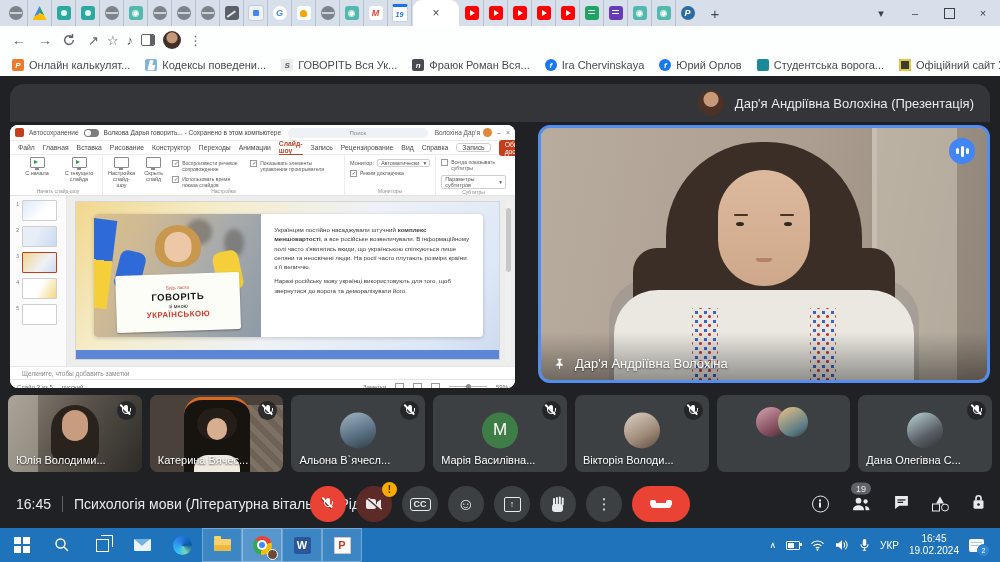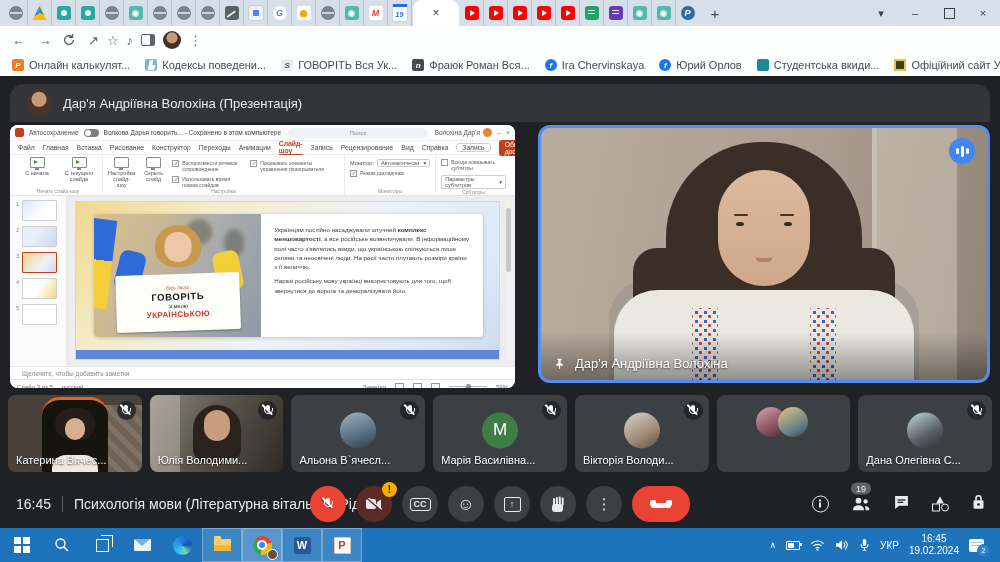--- a/index.html
+++ b/index.html
@@ -50,21 +50,21 @@
   .avatar-tb{width:18px;height:18px;border-radius:50%;background:radial-gradient(circle at 50% 38%,#c69a78 0 5px,#41302a 6px);}
   .panel-ico{width:12px;height:10px;border:1.4px solid #5f6368;border-radius:2px;box-shadow:inset -4px 0 0 #5f6368;}
   
   .bms{position:absolute;top:54px;left:0;right:0;height:22px;background:#fdfefe;display:flex;align-items:center;gap:15px;padding:0 12px;font-size:11px;color:#474b4f;}
   .bmi{display:flex;align-items:center;gap:5px;white-space:nowrap;}
   .bfav{width:12px;height:12px;border-radius:2px;display:flex;align-items:center;justify-content:center;color:#fff;font-size:8px;font-weight:bold;}
   .spacer{flex:1;}
   .vline{width:1px;height:14px;background:#d4d7da;}
   
   .meet{position:absolute;top:76px;left:0;right:0;height:452px;background:#202124;}
-  .mhead{position:absolute;top:8px;left:10px;right:10px;height:38px;background:#343538;border-radius:14px 14px 0 0;display:flex;align-items:center;gap:11px;padding:0 16px;color:#e8eaed;font-size:13px;}
+  .mhead{position:absolute;top:8px;left:10px;right:10px;height:38px;background:#343538;border-radius:14px 14px 0 0;display:flex;align-items:center;gap:11px;padding:0 16px;color:#e8eaed;font-size:13px;justify-content:flex-end;}
   .avatar-mh{width:26px;height:26px;border-radius:50%;background:radial-gradient(circle at 50% 36%,#c69a78 0 7px,#4a3226 8px);}
   
   .vid{position:absolute;top:49px;left:538px;width:452px;height:258px;border-radius:12px;border:3px solid #548df0;box-sizing:border-box;overflow:hidden;background:#aca090;}
   .vwall{position:absolute;inset:0;background:linear-gradient(100deg,#b8ac9e 0%,#ac9f91 55%,#8f8478 100%);}
   .vdoor{position:absolute;right:30px;top:0;width:80px;height:100%;background:#cfc8bb;border-left:5px solid #e6e1d5;opacity:.55;}
   .vchair{position:absolute;left:50%;top:60%;transform:translateX(-50%);width:310px;height:150px;background:#97948f;border-radius:40px 40px 0 0;opacity:.55;}
   .vhair{position:absolute;left:50%;top:14px;transform:translateX(-50%);width:196px;height:250px;background:#3a2e27;border-radius:95px 95px 55px 55px;}
   .vface{position:absolute;left:50%;top:42px;transform:translateX(-50%);width:92px;height:116px;background:linear-gradient(#dcb99d,#cfa88b);border-radius:46px;}
   .veye{position:absolute;top:52px;width:8px;height:4px;border-radius:50%;background:#32281f;}
   .vbrow{position:absolute;top:44px;width:14px;height:2px;border-radius:2px;background:#473425;}
@@ -362,21 +362,21 @@
     <span class="bmi">
         <i class="bfav" style="background:#1877f2;border-radius:50%">f</i>
         <span>Ira Chervinskaya</span>
       </span>
     <span class="bmi">
         <i class="bfav" style="background:#1877f2;border-radius:50%">f</i>
         <span>Юрий Орлов</span>
       </span>
     <span class="bmi">
         <i class="bfav" style="background:#1b8a98"></i>
-        <span>Студентська вкиди...</span>
+        <span>Студентська ворога...</span>
       </span>
     <span class="bmi">
         <i class="bfav" style="background:#3b3b2e;box-shadow:inset 0 0 0 2px #e7c93c"></i>
         <span>Офіційний сайт Уп...</span>
       </span>
     <span class="spacer"></span>
 
     <span class="vline"></span>
 
   </div>
@@ -586,44 +586,44 @@
       <div class="vname">
         <svg width="13" height="13" viewBox="0 0 24 24">
             <path fill="#fff" d="M16 3H8v2l2 1v5l-4 3v2h5v5l1 1 1-1v-5h5v-2l-4-3V6l2-1z"></path>
           </svg>
         <span>Дар'я Андріївна Волохіна</span>
       </div>
     </div>
 
     <div class="strip">
       <div class="tile">
+        <div class="t1bg"></div>
+        <div class="t1w"></div>
+        <div class="t1hair"></div>
+        <div class="t1face"></div>
+        <span class="mbdg">
+            <i class="mic">
+              <i class="slash"></i>
+            </i>
+          </span>
+        <span class="tname">Юлія Володими...</span>
+      </div>
+      <div class="tile">
         <div class="t2bg"></div>
         <div class="t2couch"></div>
         <div class="t2chair"></div>
         <div class="t2hair"></div>
         <div class="t2face"></div>
         <div class="t2shirt"></div>
         <span class="mbdg">
             <i class="mic">
               <i class="slash"></i>
             </i>
           </span>
         <span class="tname">Катерина Вячес...</span>
-      </div>
-      <div class="tile">
-        <div class="t1bg"></div>
-        <div class="t1w"></div>
-        <div class="t1hair"></div>
-        <div class="t1face"></div>
-        <span class="mbdg">
-            <i class="mic">
-              <i class="slash"></i>
-            </i>
-          </span>
-        <span class="tname">Юлія Володими...</span>
       </div>
       <div class="tile">
         <span class="ava" style="background:linear-gradient(160deg,#9fb4c4 0%,#5d7486 55%,#2f3d48 100%)"></span>
         <span class="mbdg">
             <i class="mic">
               <i class="slash"></i>
             </i>
           </span>
         <span class="tname">Альона В`ячесл...</span>
       </div>

